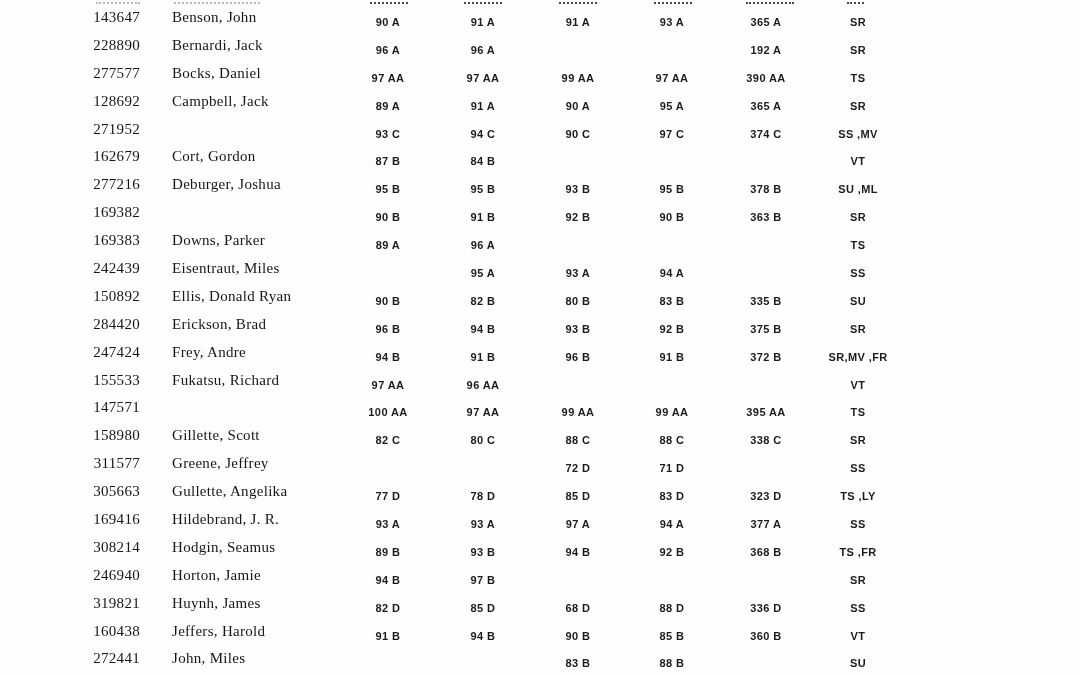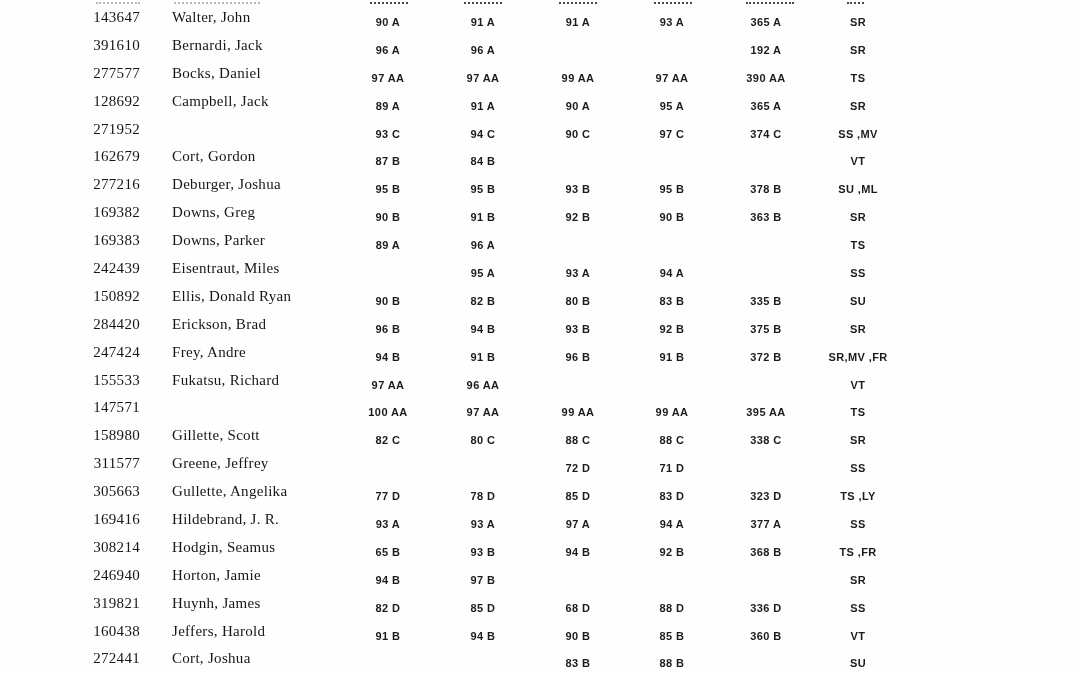--- a/index.html
+++ b/index.html
@@ -77,31 +77,31 @@
     <span class="frag frag-p2"></span>
     <span class="frag frag-p3"></span>
     <span class="frag frag-p4"></span>
     <span class="frag frag-total"></span>
     <span class="frag frag-codes"></span>
   </div>
 
   <div id="rows">
     <div class="row">
       <span class="cell id">143647</span>
-      <span class="cell name">Walter, John</span>
+      <span class="cell name">Benson, John</span>
       <span class="cell score p1">90 A</span>
       <span class="cell score p2">91 A</span>
       <span class="cell score p3">91 A</span>
       <span class="cell score p4">93 A</span>
       <span class="cell score total">365 A</span>
       <span class="cell score codes">SR</span>
     </div>
 
     <div class="row">
-      <span class="cell id">391610</span>
+      <span class="cell id">228890</span>
       <span class="cell name">Bernardi, Jack</span>
       <span class="cell score p1">96 A</span>
       <span class="cell score p2">96 A</span>
       <span class="cell score p3"></span>
       <span class="cell score p4"></span>
       <span class="cell score total">192 A</span>
       <span class="cell score codes">SR</span>
     </div>
 
     <div class="row">
@@ -153,21 +153,20 @@
       <span class="cell score p1">95 B</span>
       <span class="cell score p2">95 B</span>
       <span class="cell score p3">93 B</span>
       <span class="cell score p4">95 B</span>
       <span class="cell score total">378 B</span>
       <span class="cell score codes">SU ,ML</span>
     </div>
 
     <div class="row">
       <span class="cell id">169382</span>
-      <span class="cell name">Downs, Greg</span>
       <span class="cell score p1">90 B</span>
       <span class="cell score p2">91 B</span>
       <span class="cell score p3">92 B</span>
       <span class="cell score p4">90 B</span>
       <span class="cell score total">363 B</span>
       <span class="cell score codes">SR</span>
     </div>
 
     <div class="row">
       <span class="cell id">169383</span>
@@ -285,21 +284,21 @@
       <span class="cell score p2">93 A</span>
       <span class="cell score p3">97 A</span>
       <span class="cell score p4">94 A</span>
       <span class="cell score total">377 A</span>
       <span class="cell score codes">SS</span>
     </div>
 
     <div class="row">
       <span class="cell id">308214</span>
       <span class="cell name">Hodgin, Seamus</span>
-      <span class="cell score p1">65 B</span>
+      <span class="cell score p1">89 B</span>
       <span class="cell score p2">93 B</span>
       <span class="cell score p3">94 B</span>
       <span class="cell score p4">92 B</span>
       <span class="cell score total">368 B</span>
       <span class="cell score codes">TS ,FR</span>
     </div>
 
     <div class="row">
       <span class="cell id">246940</span>
       <span class="cell name">Horton, Jamie</span>
@@ -328,21 +327,21 @@
       <span class="cell score p1">91 B</span>
       <span class="cell score p2">94 B</span>
       <span class="cell score p3">90 B</span>
       <span class="cell score p4">85 B</span>
       <span class="cell score total">360 B</span>
       <span class="cell score codes">VT</span>
     </div>
 
     <div class="row">
       <span class="cell id">272441</span>
-      <span class="cell name">Cort, Joshua</span>
+      <span class="cell name">John, Miles</span>
       <span class="cell score p1"></span>
       <span class="cell score p2"></span>
       <span class="cell score p3">83 B</span>
       <span class="cell score p4">88 B</span>
       <span class="cell score total"></span>
       <span class="cell score codes">SU</span>
     </div>
   </div>
 
 </div>

